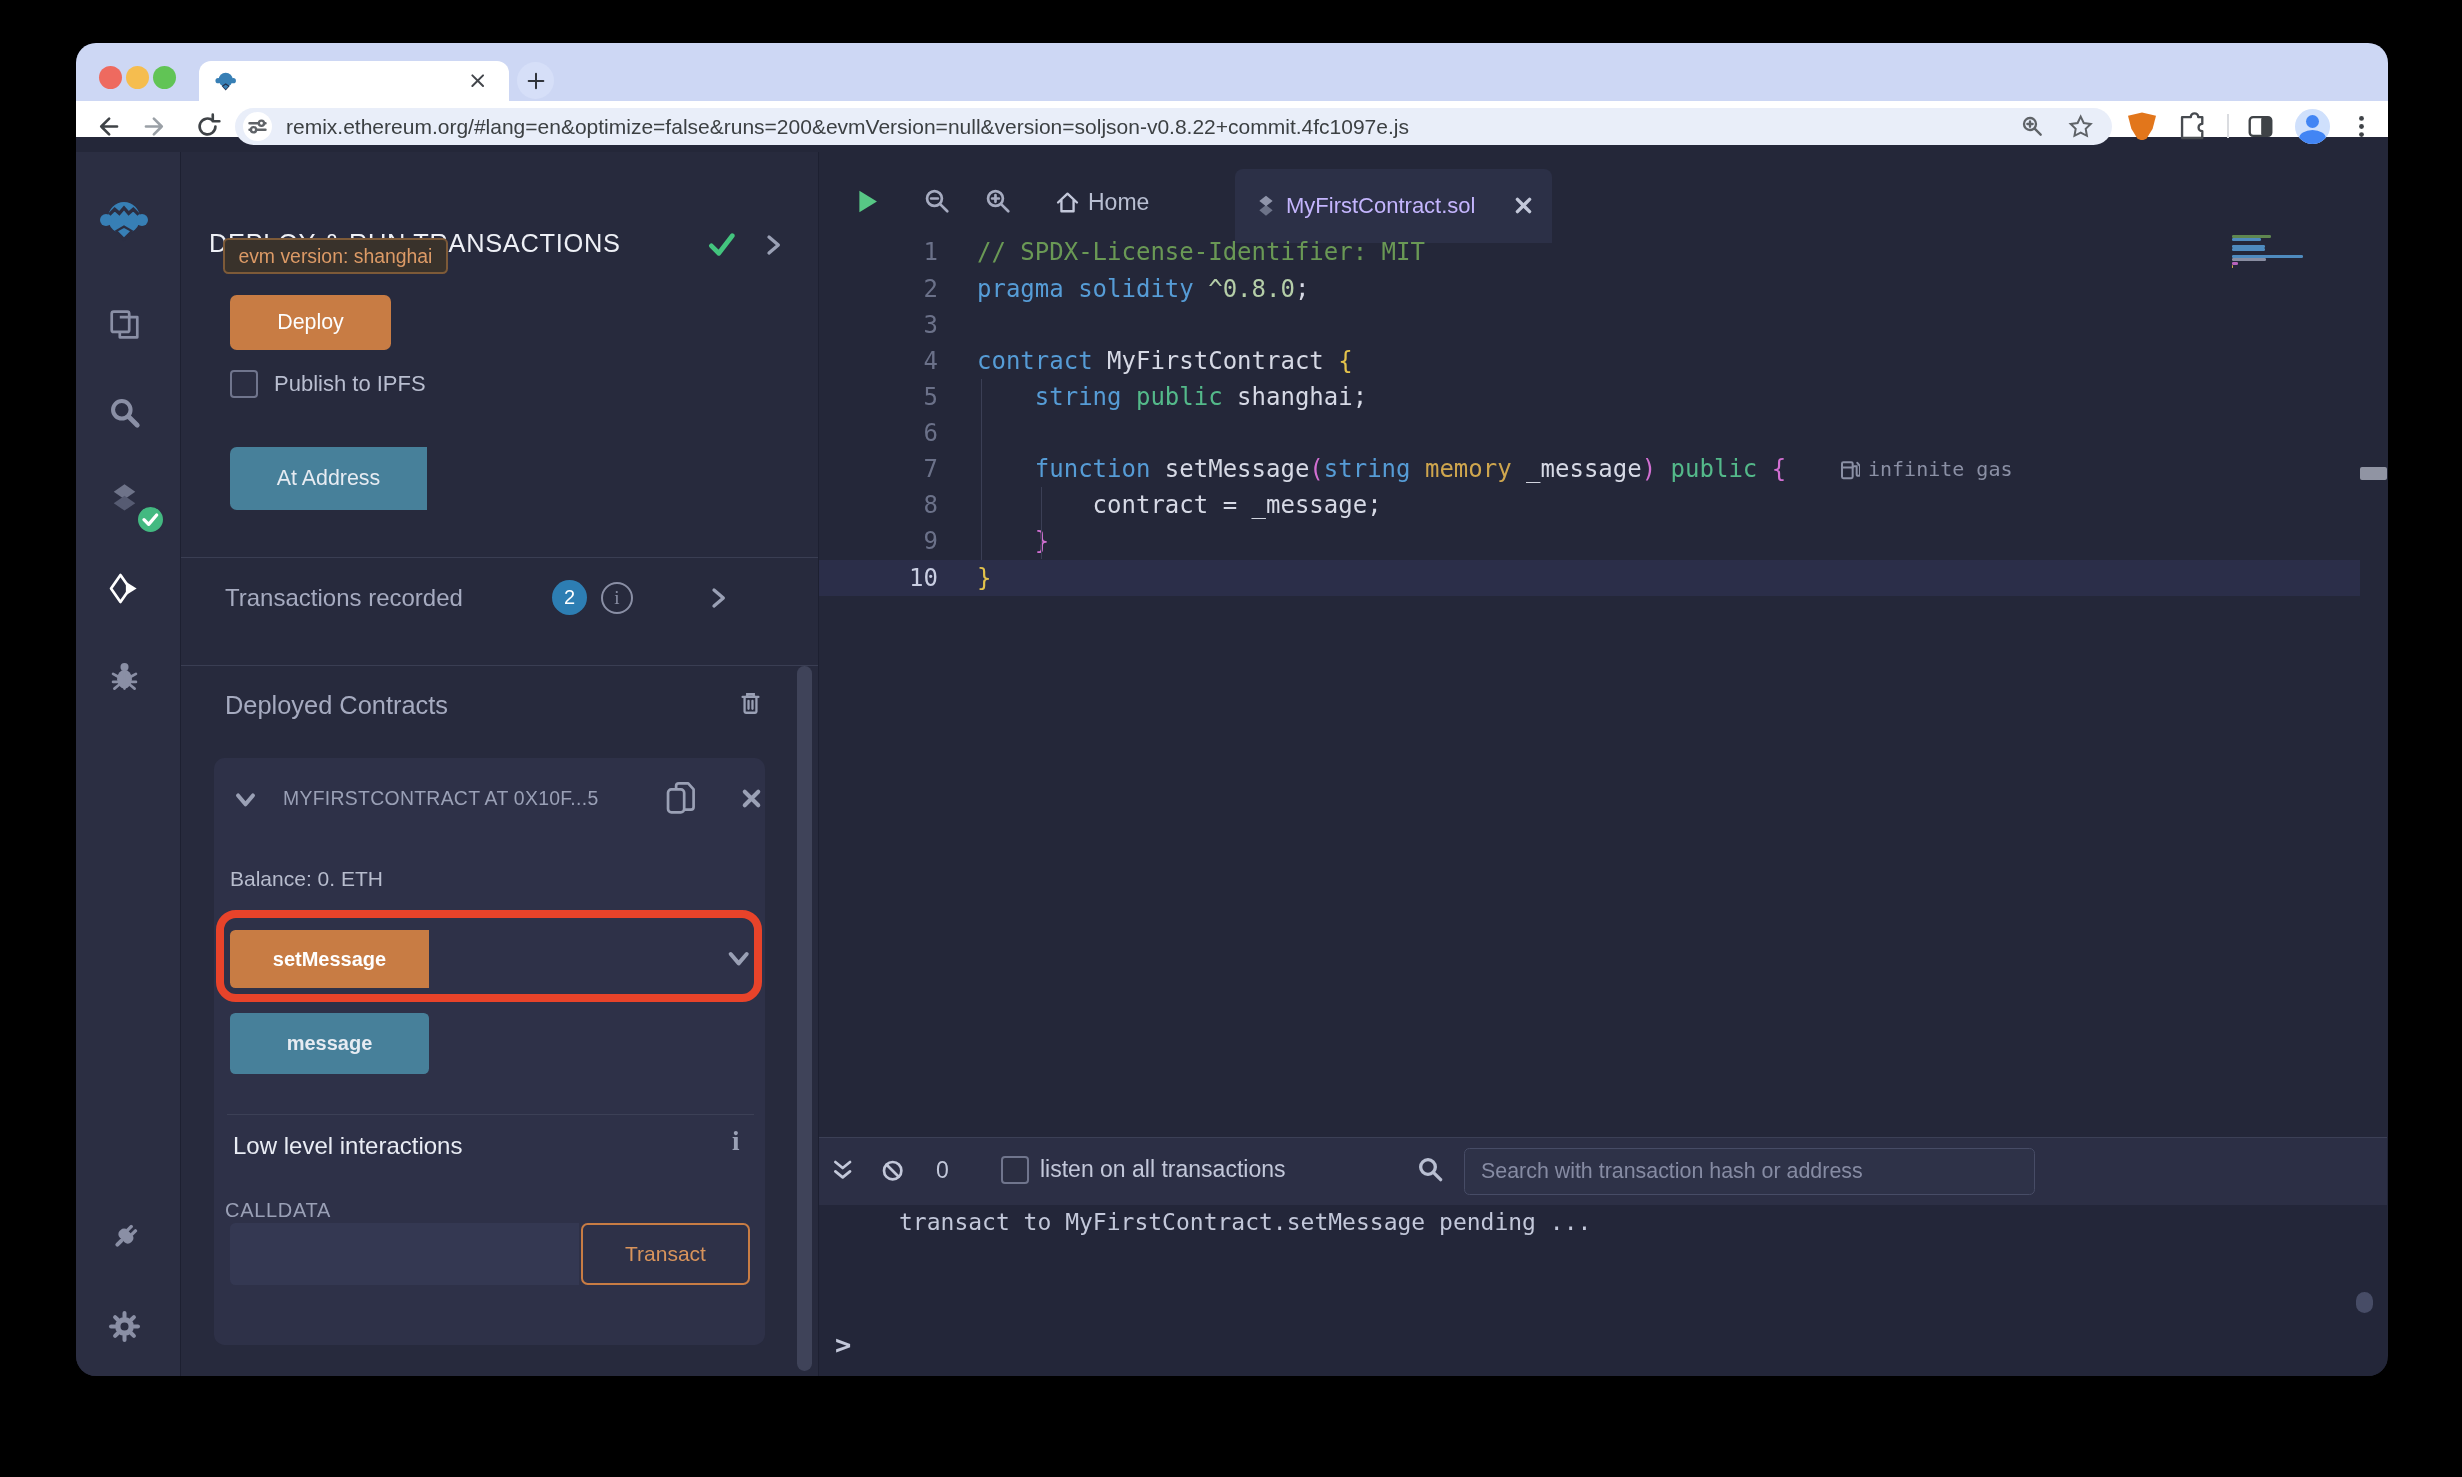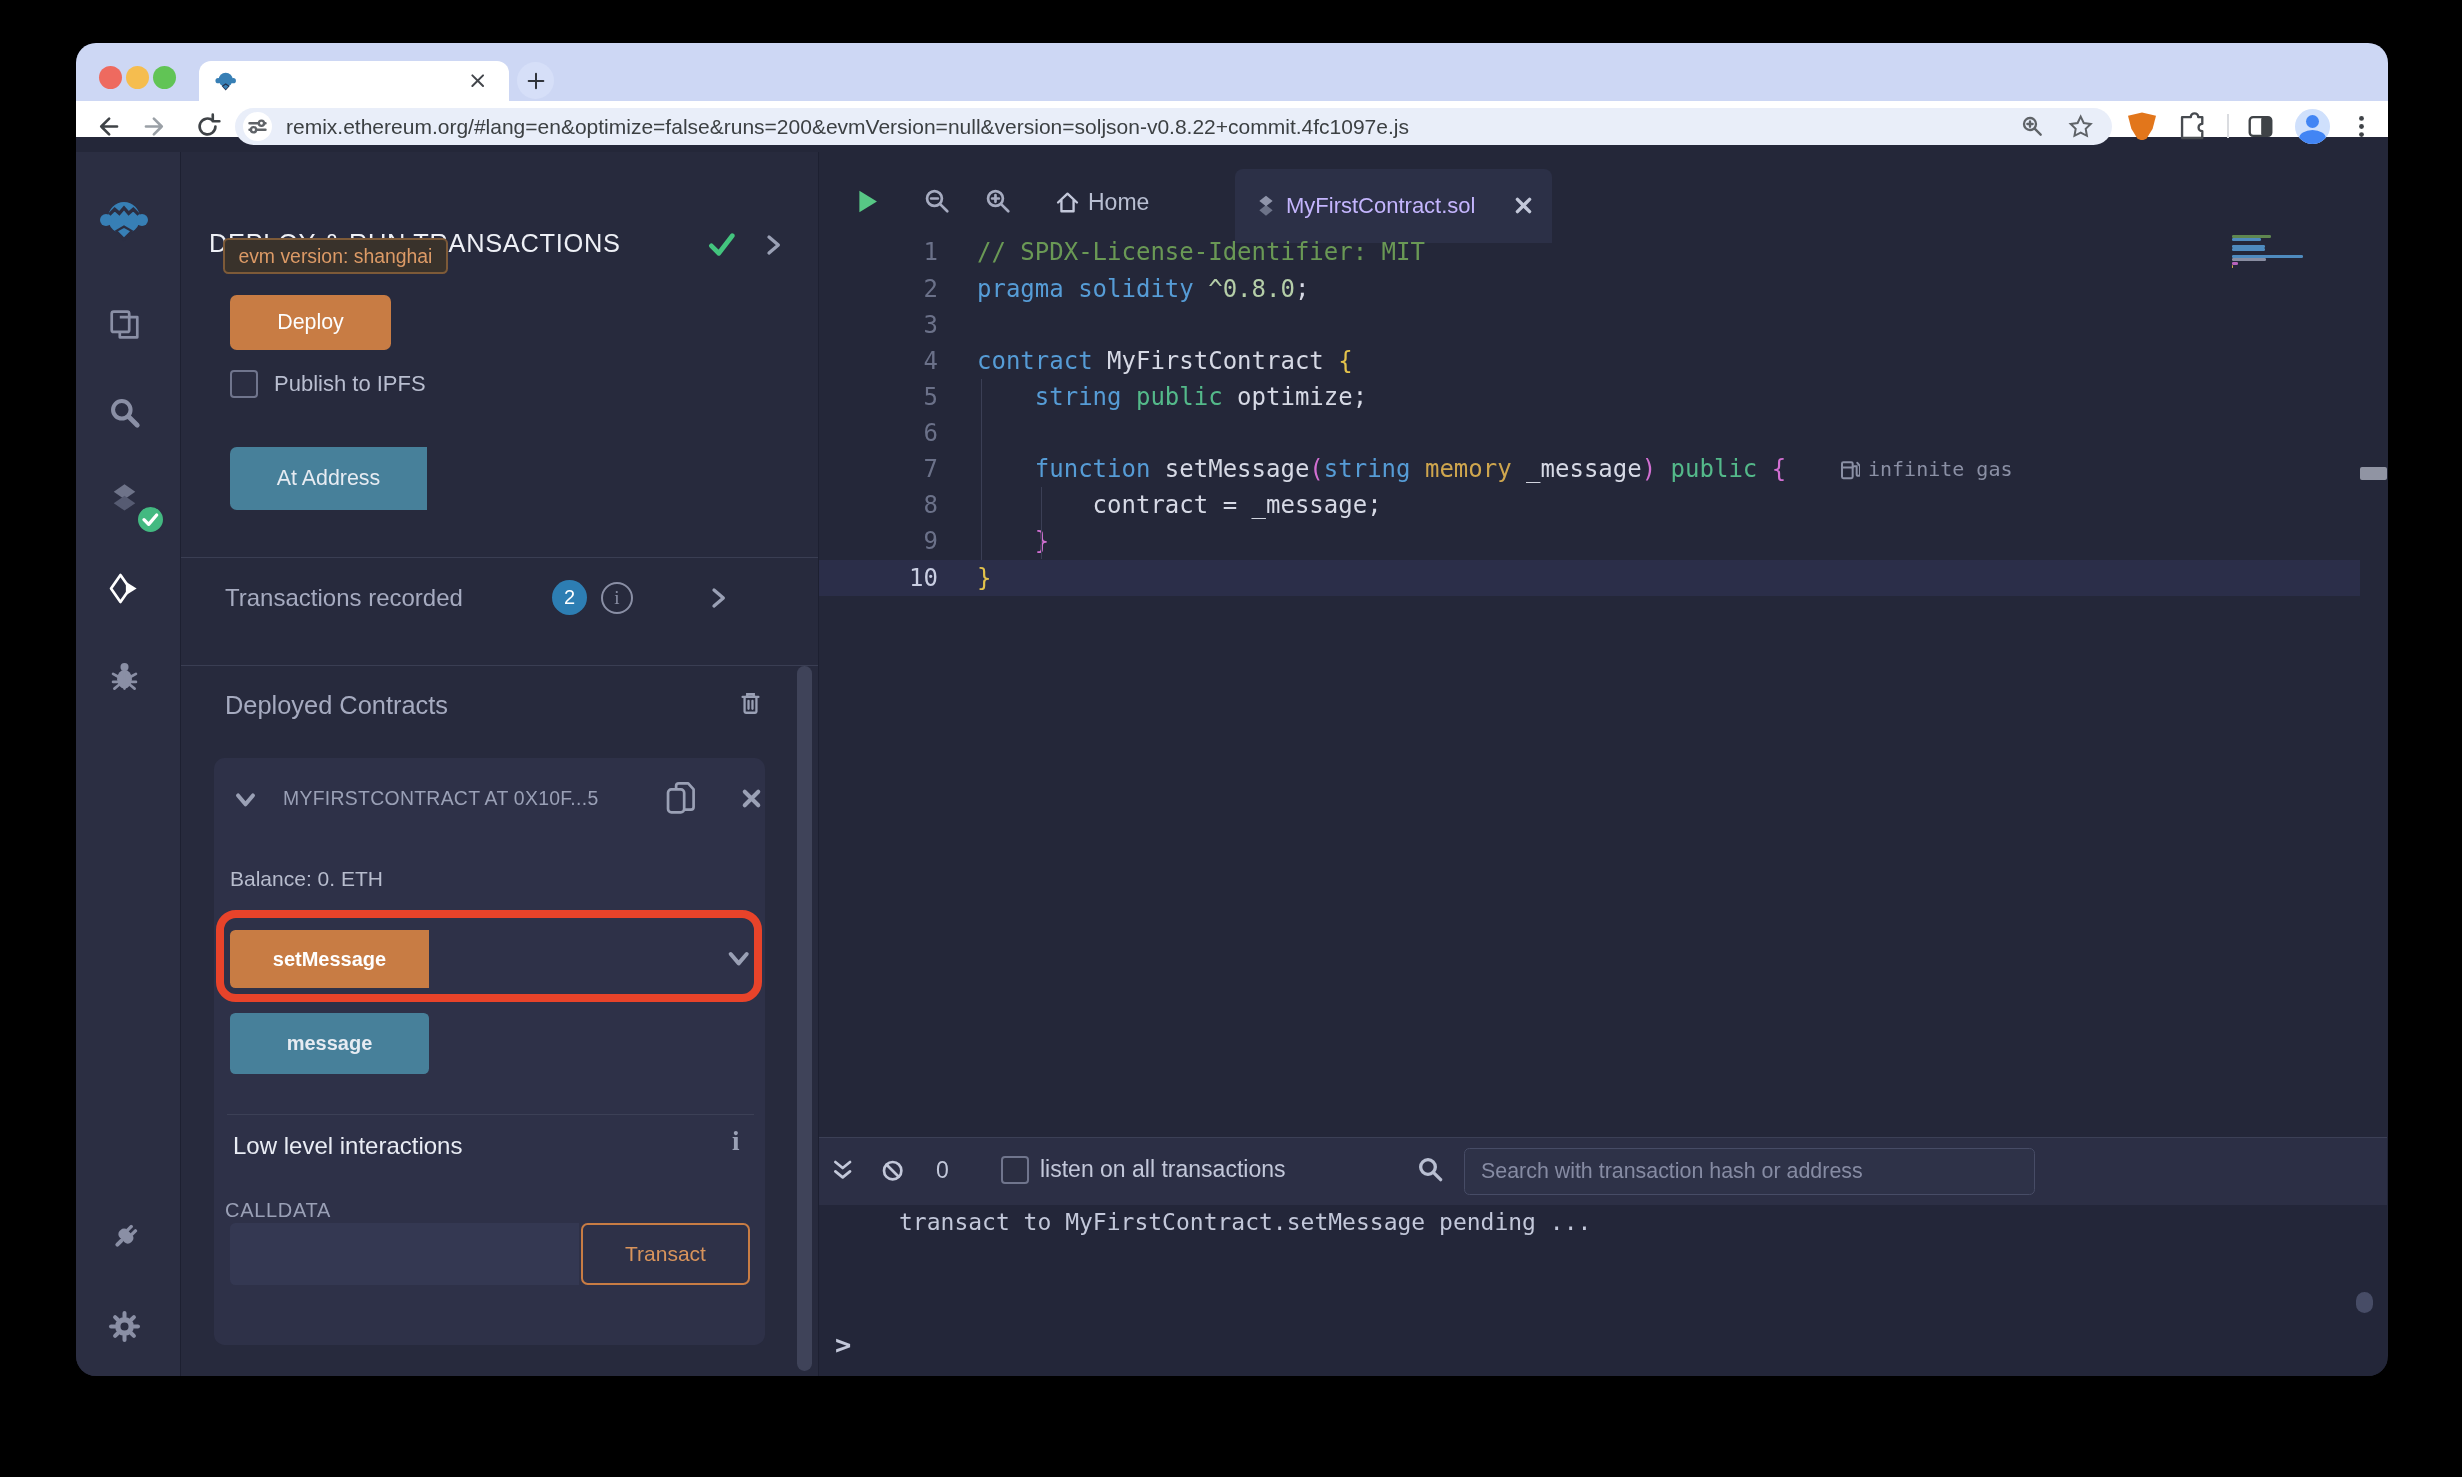--- a/index.html
+++ b/index.html
@@ -449,21 +449,21 @@
         <div class="code-row" style="top: 264px;">
           <span class="lnum">3</span>
           <span class="lcode"></span>
         </div>
         <div class="code-row" style="top: 300px;">
           <span class="lnum">4</span>
           <span class="lcode"><span class="tk-kw">contract</span><span class="tk-pl"> MyFirstContract </span><span class="tk-b1">{</span></span>
         </div>
         <div class="code-row" style="top: 336px;">
           <span class="lnum">5</span>
-          <span class="lcode"><span class="tk-pl">    </span><span class="tk-kw">string</span><span class="tk-pl"> </span><span class="tk-grn">public</span><span class="tk-pl"> optimize;</span></span>
+          <span class="lcode"><span class="tk-pl">    </span><span class="tk-kw">string</span><span class="tk-pl"> </span><span class="tk-grn">public</span><span class="tk-pl"> shanghai;</span></span>
         </div>
         <div class="code-row" style="top: 372px;">
           <span class="lnum">6</span>
           <span class="lcode"></span>
         </div>
         <div class="code-row" style="top: 408px;">
           <span class="lnum">7</span>
           <span class="lcode"><span class="tk-pl">    </span><span class="tk-kw">function</span><span class="tk-pl"> setMessage</span><span class="tk-b2">(</span><span class="tk-kw">string</span><span class="tk-pl"> </span><span class="tk-yel">memory</span><span class="tk-pl"> _message</span><span class="tk-b2">)</span><span class="tk-pl"> </span><span class="tk-grn">public</span><span class="tk-pl"> </span><span class="tk-b2">{</span></span>
         </div>
         <div class="code-row" style="top: 444px;">

